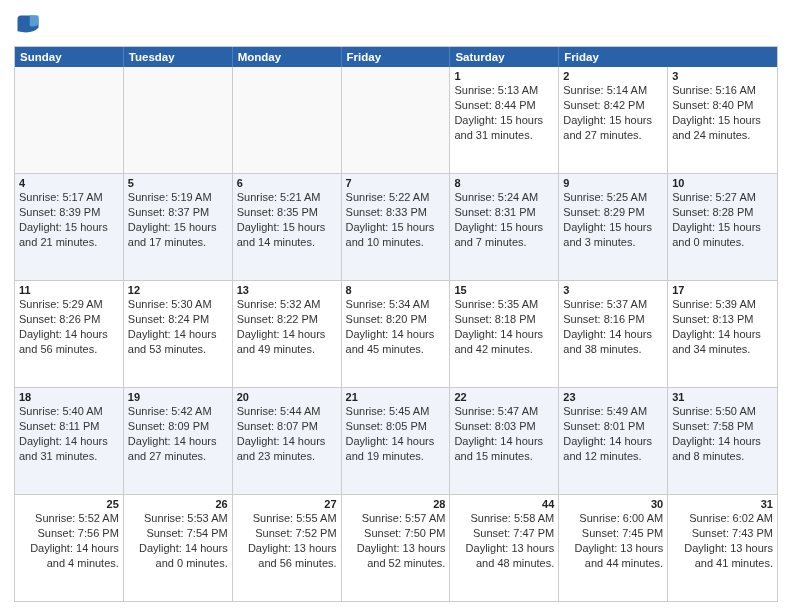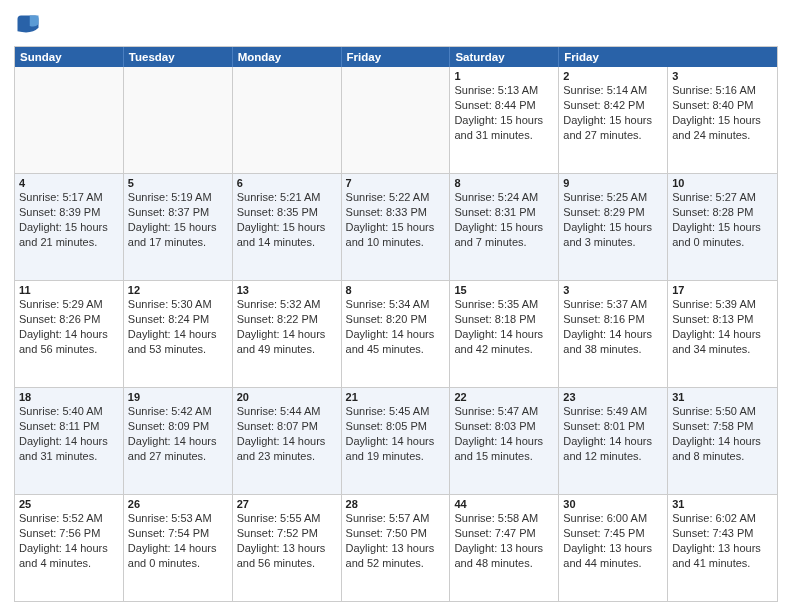--- a/index.html
+++ b/index.html
@@ -80,21 +80,21 @@
       flex: 1;
       display: flex;
       flex-direction: column;
     }
     .cal-row {
       display: grid;
       grid-template-columns: repeat(7, 1fr);
       flex: 1;
       border-bottom: 1px solid #ccc;
     }
-    .cal-row:last-child { border-bottom: none; }
+    .cal-row:last-child { border-bottom: none; text-align: right; }
     .cal-cell {
       border-right: 1px solid #ccc;
       padding: 3px 4px;
       font-size: 9px;
       color: #333;
       background: #fff;
       vertical-align: top;
     }
     .cal-cell:last-child { border-right: none; }
     .cal-cell.empty { background: #f9f9f9; }

